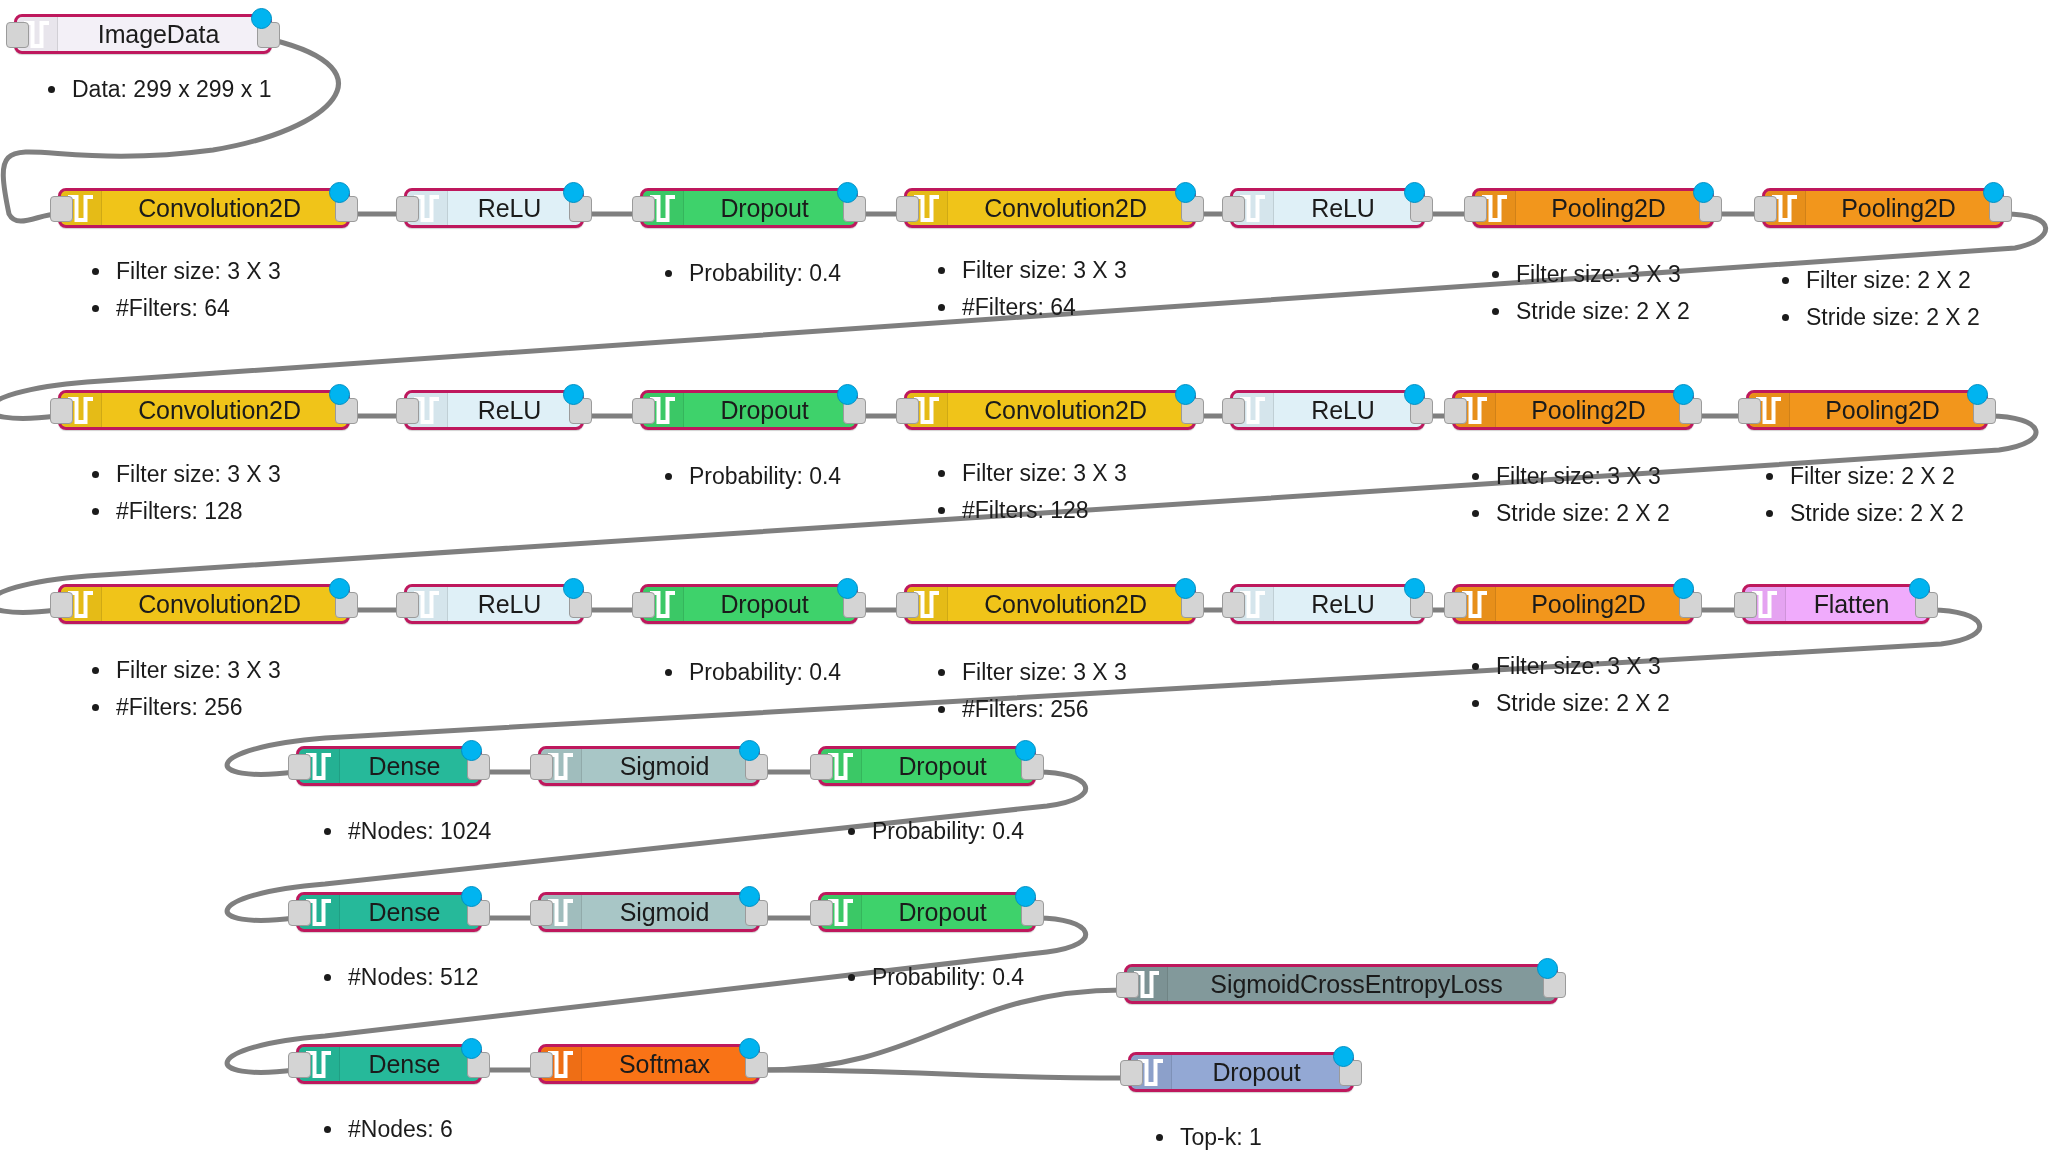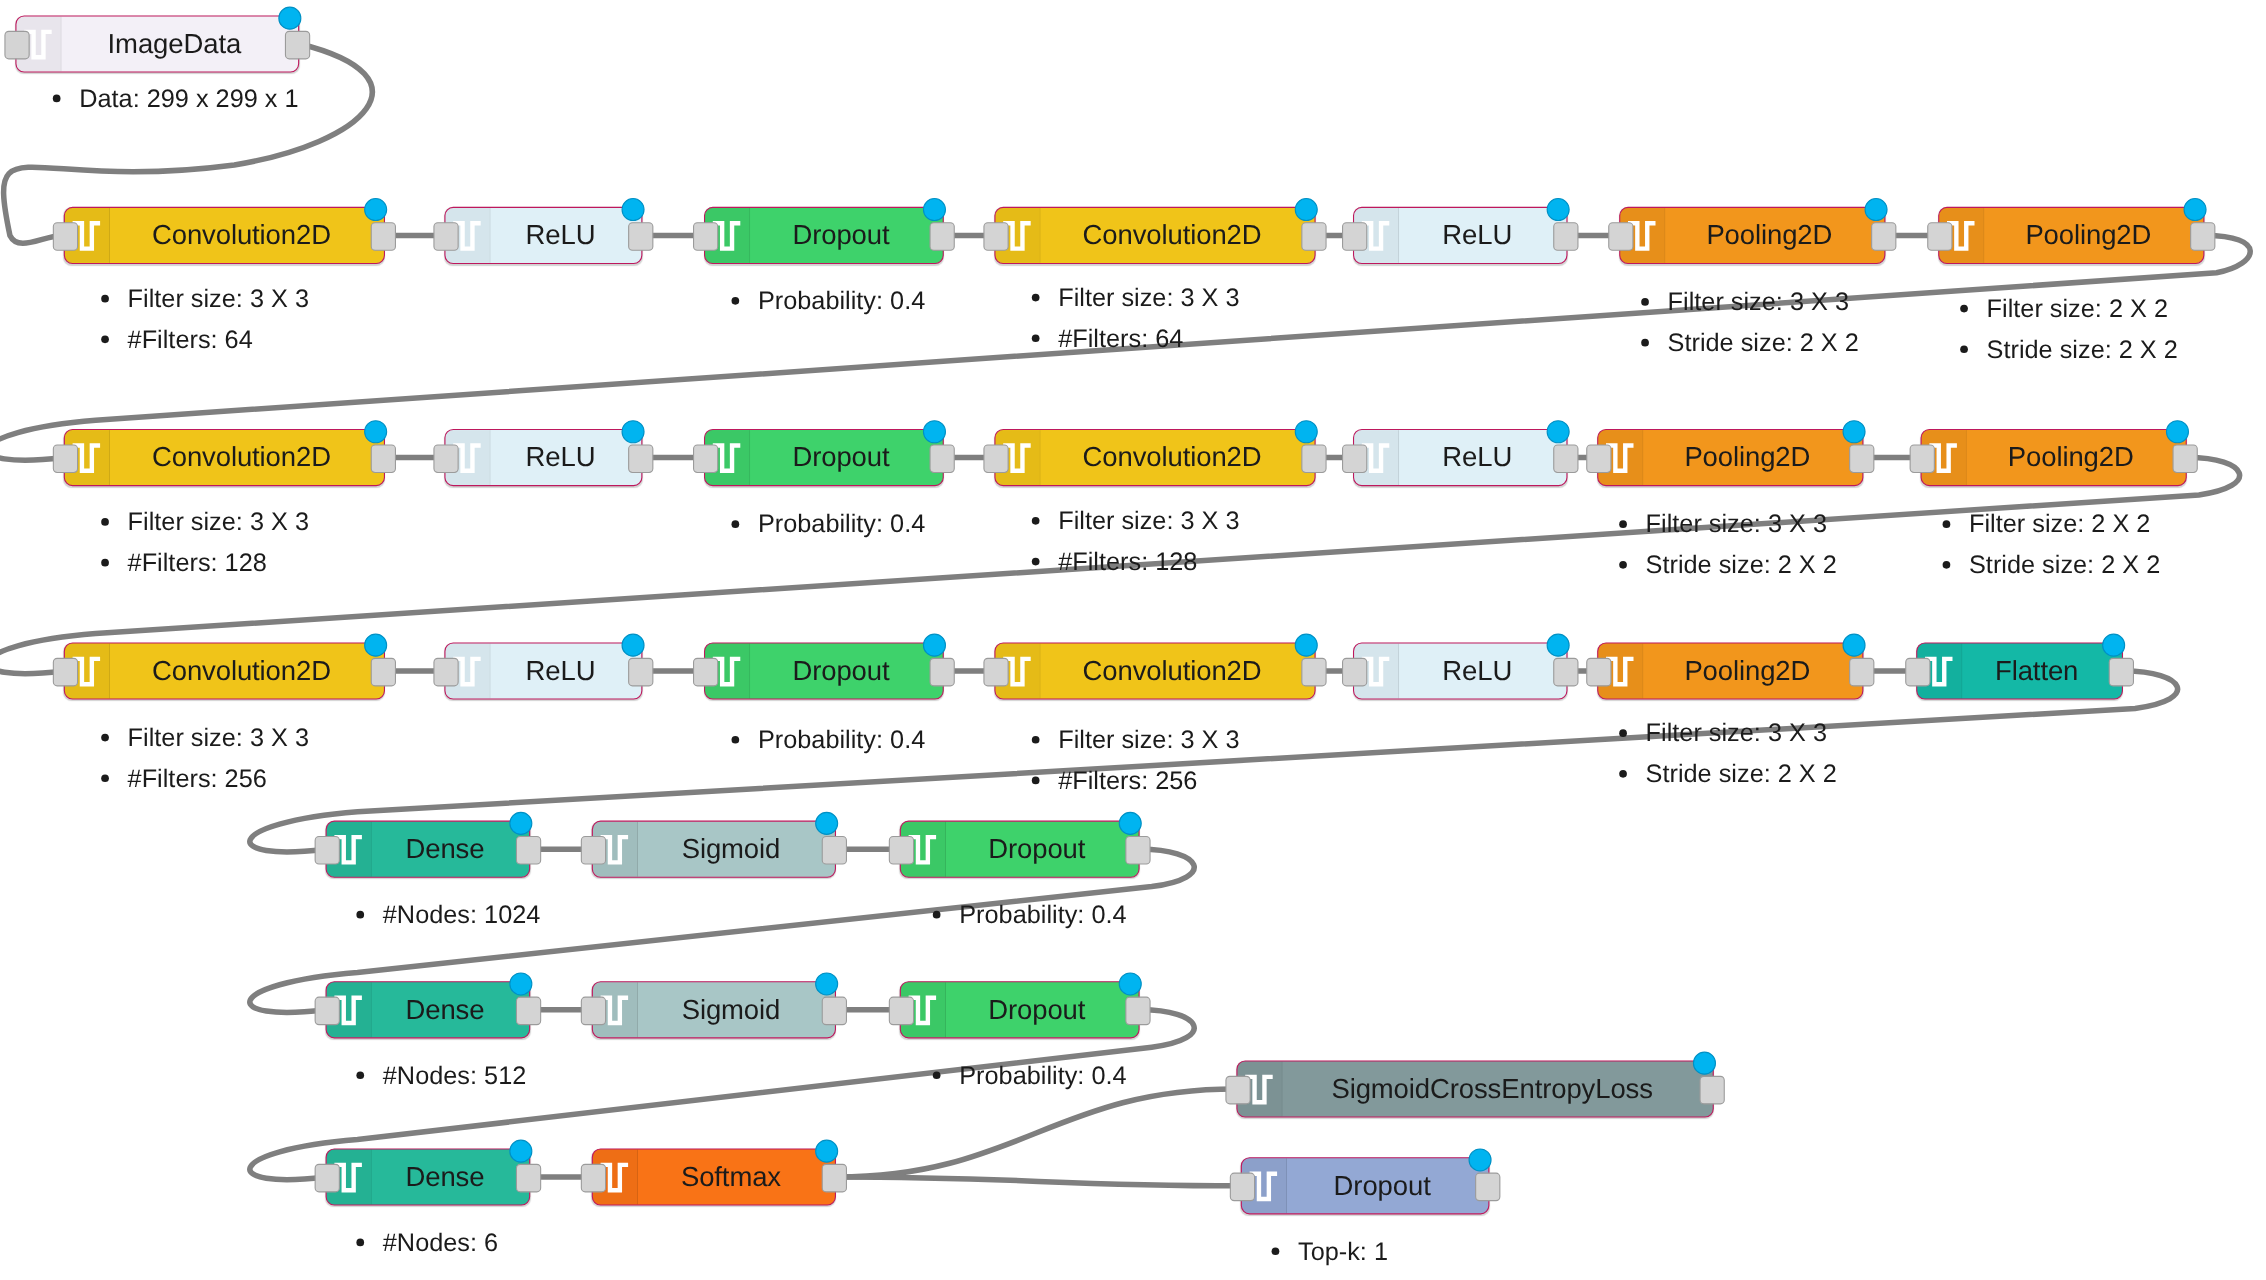--- a/index.html
+++ b/index.html
@@ -25,22 +25,22 @@
     position: absolute;
     left: 0; top: 0;
     width: 2060px;
     height: 1164px;
     pointer-events: none;
     z-index: 1;
   }
   .node {
     position: absolute;
     box-sizing: border-box;
-    height: 52px;
-    border: 1px solid #be185d;
+    height: 40px;
+    border: 3px solid #be185d;
     border-radius: 8px;
     display: flex;
     align-items: center;
     z-index: 3;
     box-shadow: 0 1px 1px rgba(0,0,0,0.18);
   }
   .node .icon-box {
     width: 40px;
     height: 100%;
     flex: 0 0 40px;
@@ -517,21 +517,21 @@
     <div class="bullets" style="left: 1472px; top: 655px;">
       <div class="bline">
         <span class="bdot"></span>
         <span>Filter size: 3 X 3</span>
       </div>
       <div class="bline">
         <span class="bdot"></span>
         <span>Stride size: 2 X 2</span>
       </div>
     </div>
-    <div class="node" style="left: 1742px; top: 584px; width: 188px; background: #14b8a6;">
+    <div class="node" style="left: 1742px; top: 584px; width: 188px; background: #f0abfc;">
       <div class="port in"></div>
       <div class="icon-box">
         <svg width="26" height="30" viewBox="0 0 26 30">
           <path d="M1 27 L1 4 L8.5 4 L8.5 27 L17.5 27 L17.5 4 L25 4" fill="none" stroke="#ffffff" stroke-width="4" stroke-linejoin="miter"></path>
         </svg>
       </div>
       <div class="label">Flatten</div>
       <div class="port out"></div>
       <div class="status-dot" style="background: rgb(0, 180, 240);"></div>
     </div>

